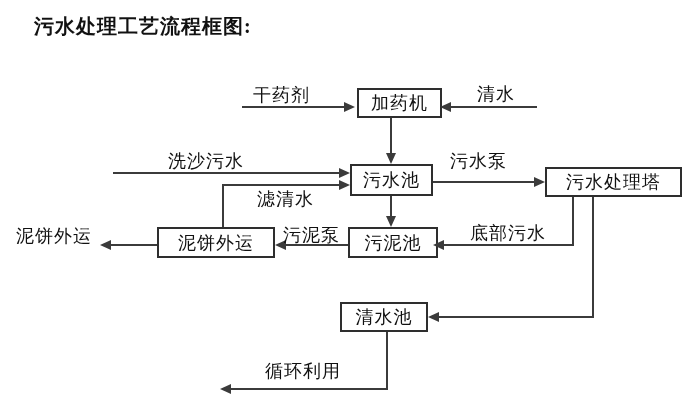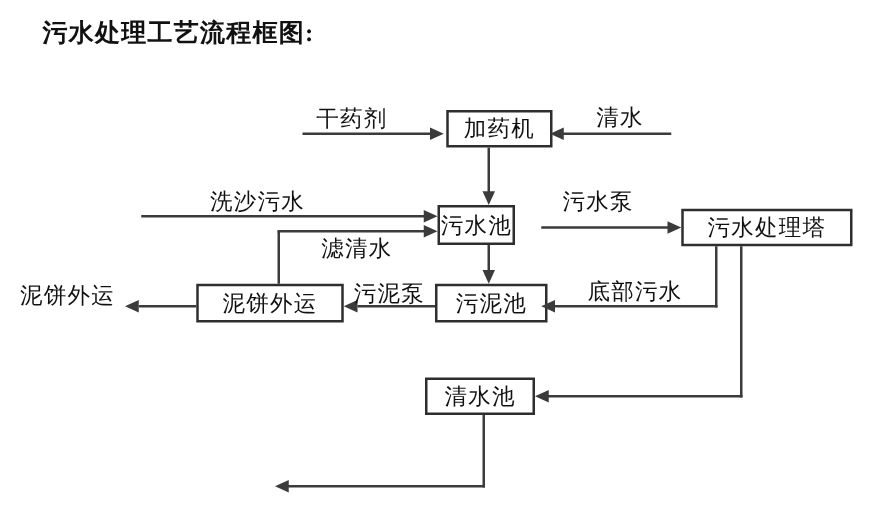--- a/index.html
+++ b/index.html
@@ -51,21 +51,21 @@
   .arr-down  { border-left: 5px solid transparent; border-right: 5px solid transparent; border-top: 11px solid #3b3b3b; }
 </style>
 </head>
 <body>
 
 <div id="stage">
 
   <div class="title">污水处理工艺流程框图:</div>
 
   <div class="box" style="left:357px;top:88px;width:85px;height:30px">加药机</div>
-  <div class="box" style="left:350px;top:164px;width:62px;height:32px">污水池</div>
+  <div class="box" style="left:350px;top:164px;width:83px;height:32px">污水池</div>
   <div class="box" style="left:545px;top:167px;width:137px;height:30px">污水处理塔</div>
   <div class="box" style="left:348px;top:227px;width:90px;height:31px">污泥池</div>
   <div class="box" style="left:157px;top:227px;width:118px;height:31px">泥饼外运</div>
   <div class="box" style="left:340px;top:302px;width:88px;height:30px">清水池</div>
 
   <div class="hline" style="left:242px;top:106px;width:103px"></div>
   <div class="arr arr-right" style="left:344px;top:102px"></div>
   <div class="lbl" style="left:253px;top:85px">干药剂</div>
 
   <div class="arr arr-left" style="left:440px;top:102px"></div>
@@ -104,14 +104,15 @@
   <div class="hline" style="left:111px;top:244px;width:46px"></div>
   <div class="lbl" style="left:16px;top:226px">泥饼外运</div>
 
   <div class="vline" style="left:592px;top:197px;height:121px"></div>
   <div class="hline" style="left:438px;top:316px;width:156px"></div>
   <div class="arr arr-left" style="left:428px;top:312px"></div>
 
   <div class="vline" style="left:386px;top:332px;height:58px"></div>
   <div class="hline" style="left:230px;top:388px;width:158px"></div>
   <div class="arr arr-left" style="left:220px;top:384px"></div>
+  <div class="lbl" style="left:265px;top:361px">循环利用</div>
 
 </div>
 
 </body></html>

